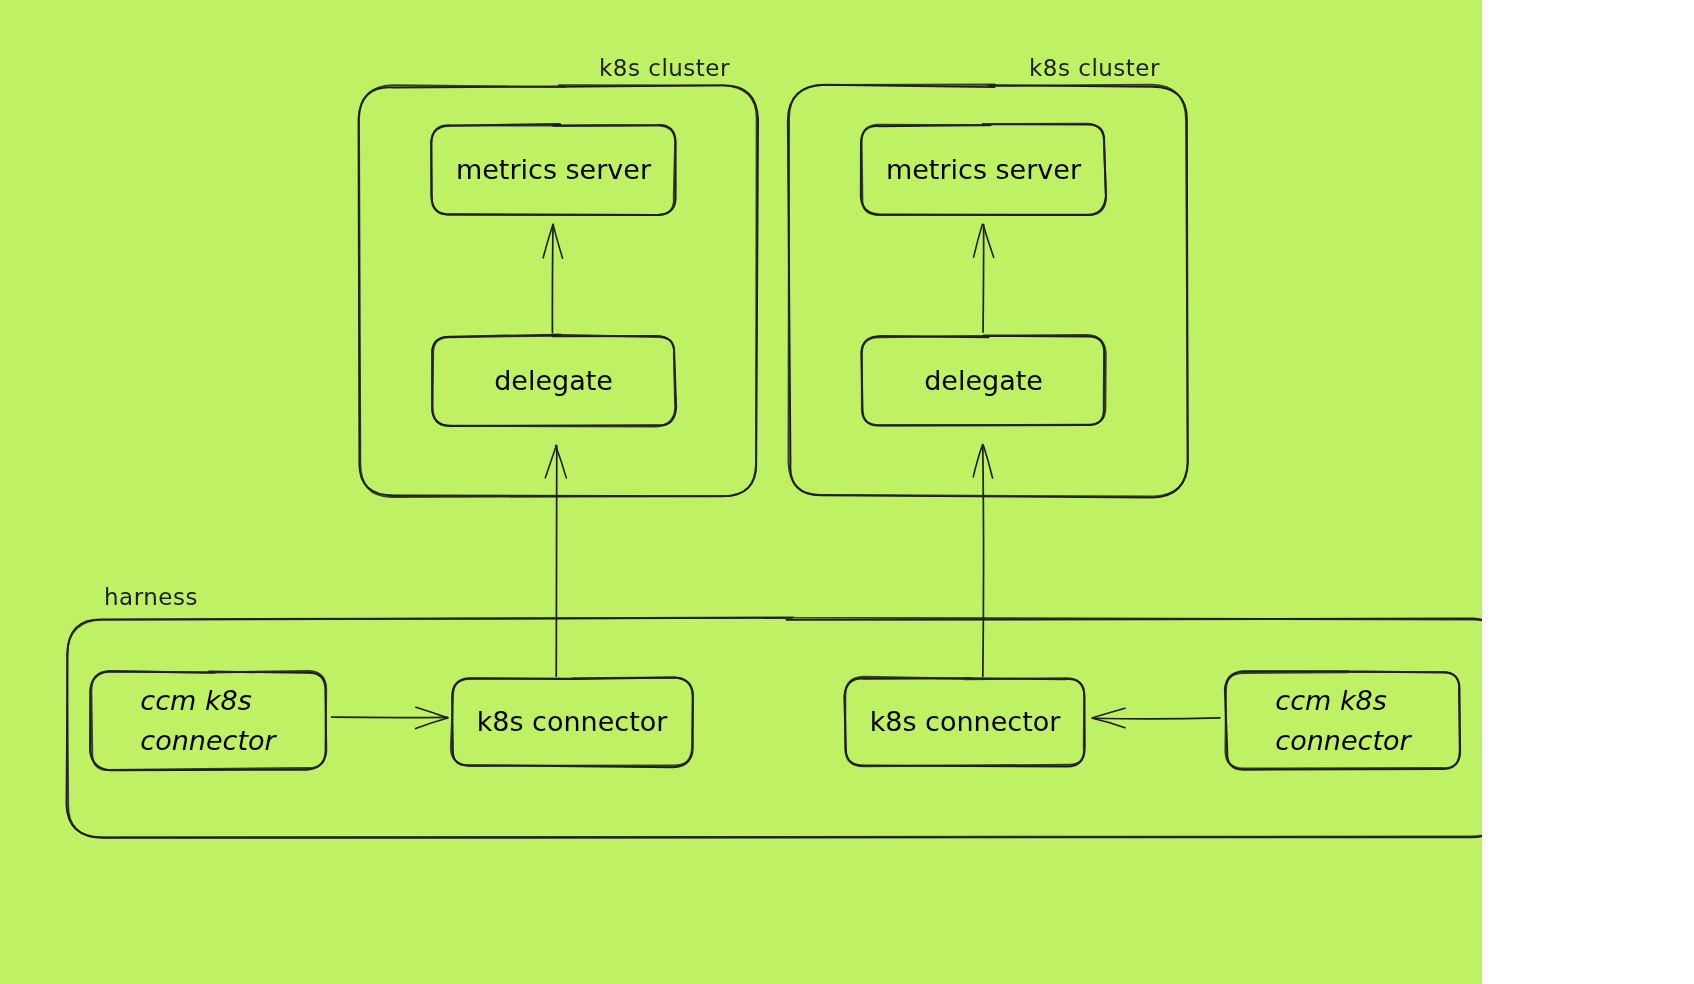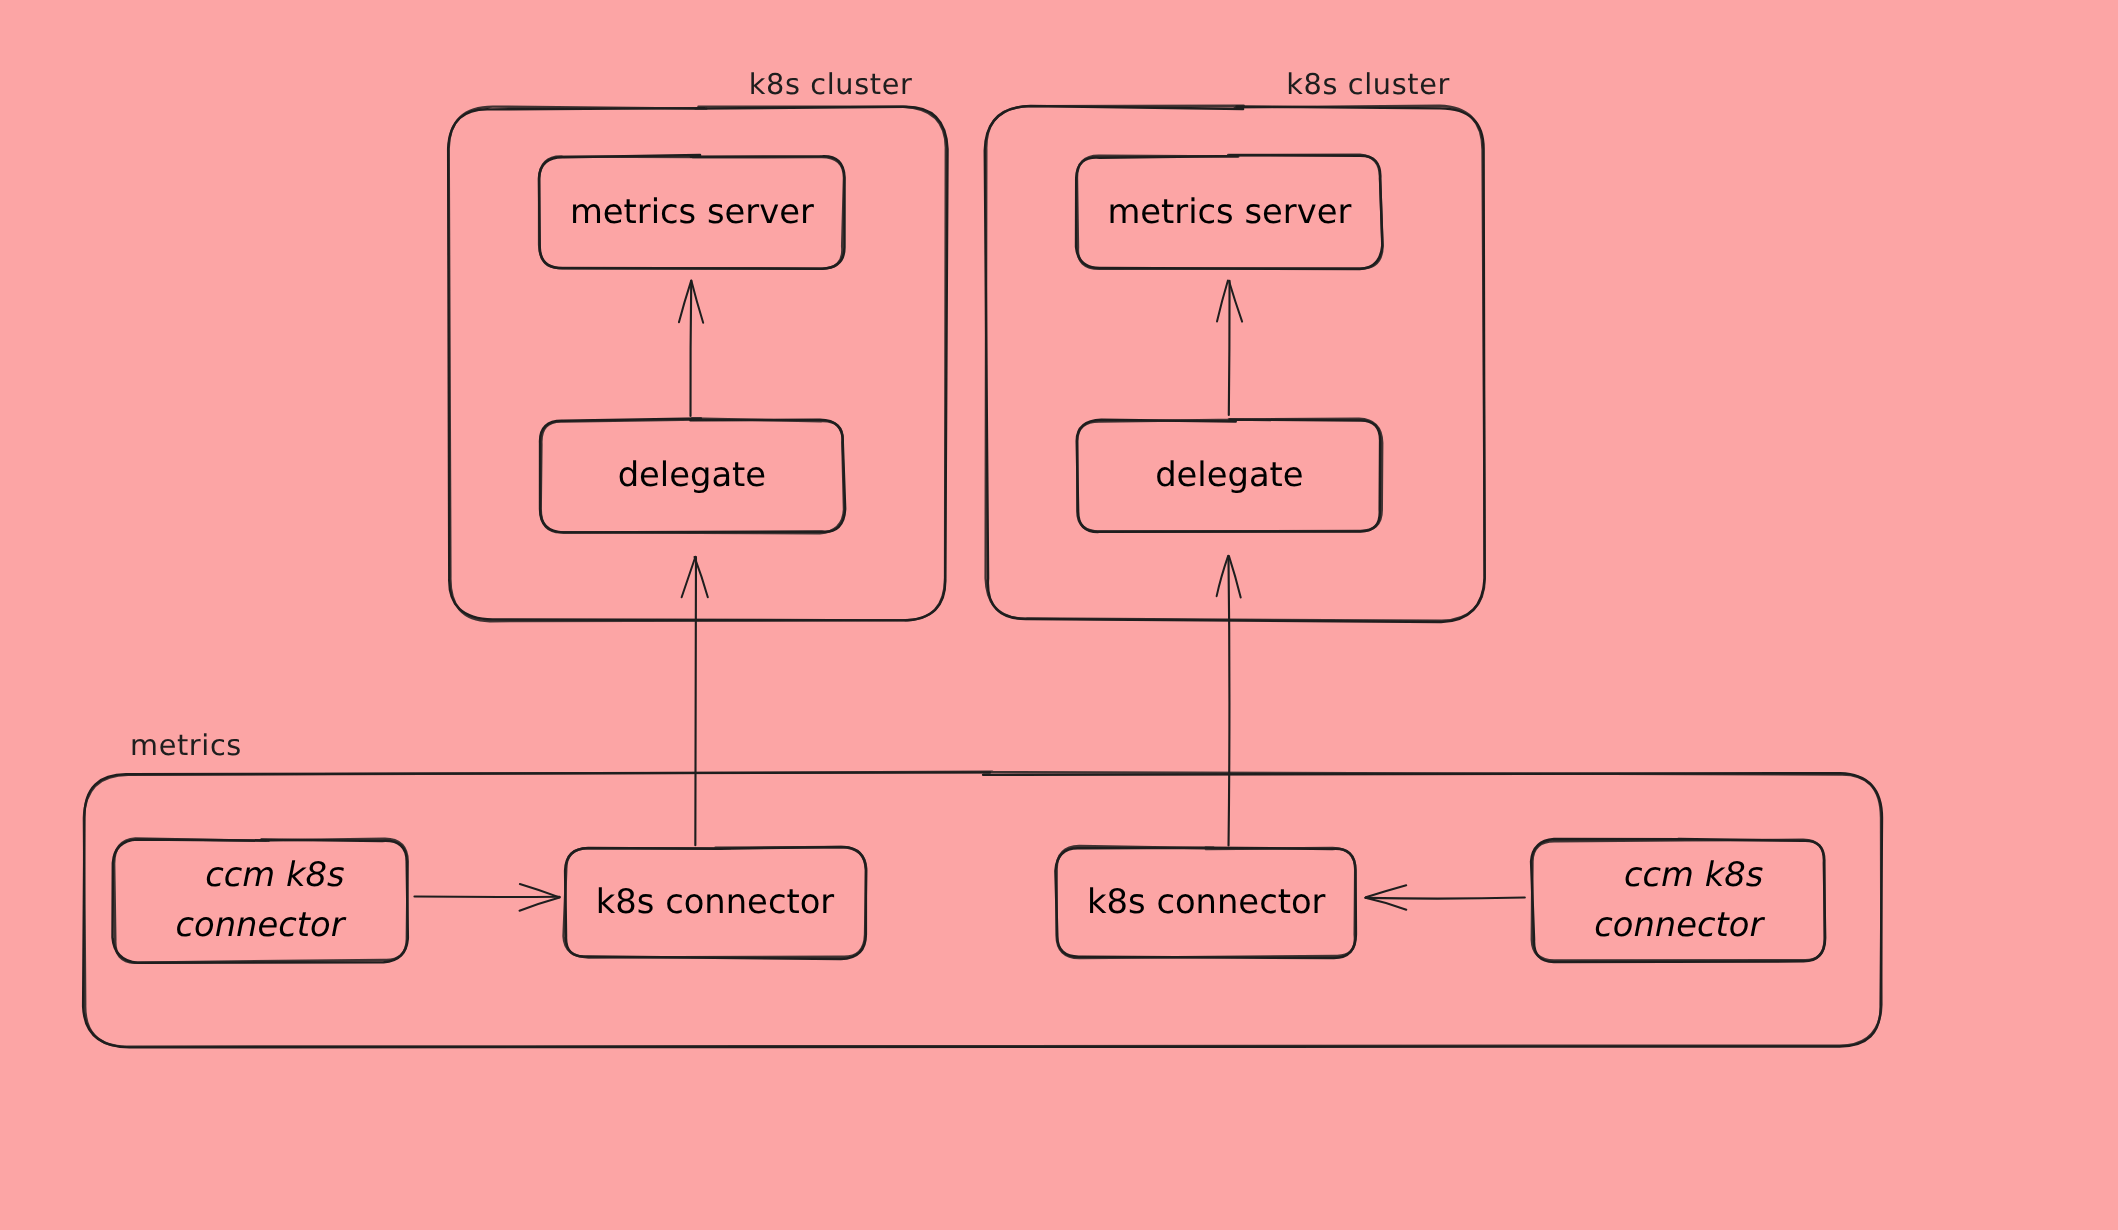--- a/index.html
+++ b/index.html
@@ -2,23 +2,23 @@
 <html><head>
 <meta charset="utf-8">
 <style>
   html, body {
     margin: 0;
     padding: 0;
     background: #ffffff;
   }
   #canvas {
     position: relative;
-    width: 1694px;
+    width: 1482px;
     height: 984px;
-    background: #fca5a5;
+    background: #bef264;
     overflow: hidden;
     font-family: "DejaVu Sans", sans-serif;
   }
   #sketch {
     position: absolute;
     inset: 0;
     width: 1694px;
     height: 984px;
   }
   .lbl {
@@ -29,21 +29,21 @@
     letter-spacing: 0.5px;
     user-select: none;
   }
   .container-label {
     font-size: 23px;
     line-height: 28px;
   }
   .node-label {
     font-size: 27px;
     line-height: 34px;
-    text-align: right;
+    text-align: left;
   }
   .node-label.two-line {
     line-height: 40px;
     font-style: italic;
   }
   .node-hit {
     position: absolute;
     cursor: default;
   }
 </style>
@@ -123,21 +123,21 @@
         <path d="M 964.6497990612638 679.2032589924071 L 1066.1182820322076 678.3358716793525 Q 1084.4532047701969 678.4190530341486 1084.1840342047085 696.0484883612713 L 1083.7750501871458 747.7169965711502 Q 1085.572594733868 765.7350931503787 1067.9221821080066 764.7095515489623 L 863.7883383735494 766.3572041280834 Q 845.3992423492201 766.528018193854 845.2719161756206 747.951683116542 L 845.270058990256 695.3899725678796 Q 845.3794272475873 677.5252228976717 863.344996125272 676.8583002568029 L 970.2880193057414 678.6378295788252" fill="none" stroke="#1e1e1e" stroke-width="2" stroke-linecap="round" stroke-linejoin="round" opacity="0.85"></path>
       </g>
       <g>
         <path d="M 1342.7497634892584 671.2015789034318 L 1441.7496544664025 672.6181957015386 Q 1460.273433042063 671.2220595788965 1459.0825824237347 690.363765800774 L 1460.10879411763 750.4470013621948 Q 1459.9603140071501 768.8968235591226 1442.8318318376932 769.0753003126827 L 1243.0918797494805 769.6572416135842 Q 1226.3797047095932 769.3183275847781 1227.237155414809 751.7723795900458 L 1224.8775248528354 689.0789836706496 Q 1226.283881476421 672.5768386751771 1243.1772129537896 671.2732337298678 L 1348.862822902744 671.3157348993308" fill="none" stroke="#1e1e1e" stroke-width="2" stroke-linecap="round" stroke-linejoin="round" opacity="1"></path>
         <path d="M 1343.6736455628525 672.1202431446967 L 1442.549742675689 671.8993223911148 Q 1459.8492650464127 672.1187148718251 1459.4755952600276 689.2916682007684 L 1459.7256012504108 751.6924034604767 Q 1459.461813345068 769.7027856440296 1441.653169084039 768.1100812198641 L 1244.097537333424 768.4718886379021 Q 1226.0424144939439 768.8932961467063 1225.4737334255008 751.7084914216812 L 1225.9447691923215 688.8935774804063 Q 1226.5505523580548 672.7604703576585 1243.958734036078 673.0657454501678 L 1348.133895778858 672.188063032128" fill="none" stroke="#1e1e1e" stroke-width="2" stroke-linecap="round" stroke-linejoin="round" opacity="0.85"></path>
       </g>
     </svg>
   <div id="labels">
       <div class="lbl container-label" style="left: 599px; top: 54px;">k8s cluster</div>
       <div class="lbl container-label" style="left: 1029px; top: 54px;">k8s cluster</div>
-      <div class="lbl container-label" style="left: 104px; top: 583px;">metrics</div>
+      <div class="lbl container-label" style="left: 104px; top: 583px;">harness</div>
     </div>
   <div id="hitlayer">
       <div class="node-hit" style="left: 432px; top: 125px; width: 243px; height: 90px; display: flex; align-items: center; justify-content: center;">
         <div class="node-label">
           <div>metrics server</div>
         </div>
       </div>
       <div class="node-hit" style="left: 432px; top: 336px; width: 243px; height: 90px; display: flex; align-items: center; justify-content: center;">
         <div class="node-label">
           <div>delegate</div>

